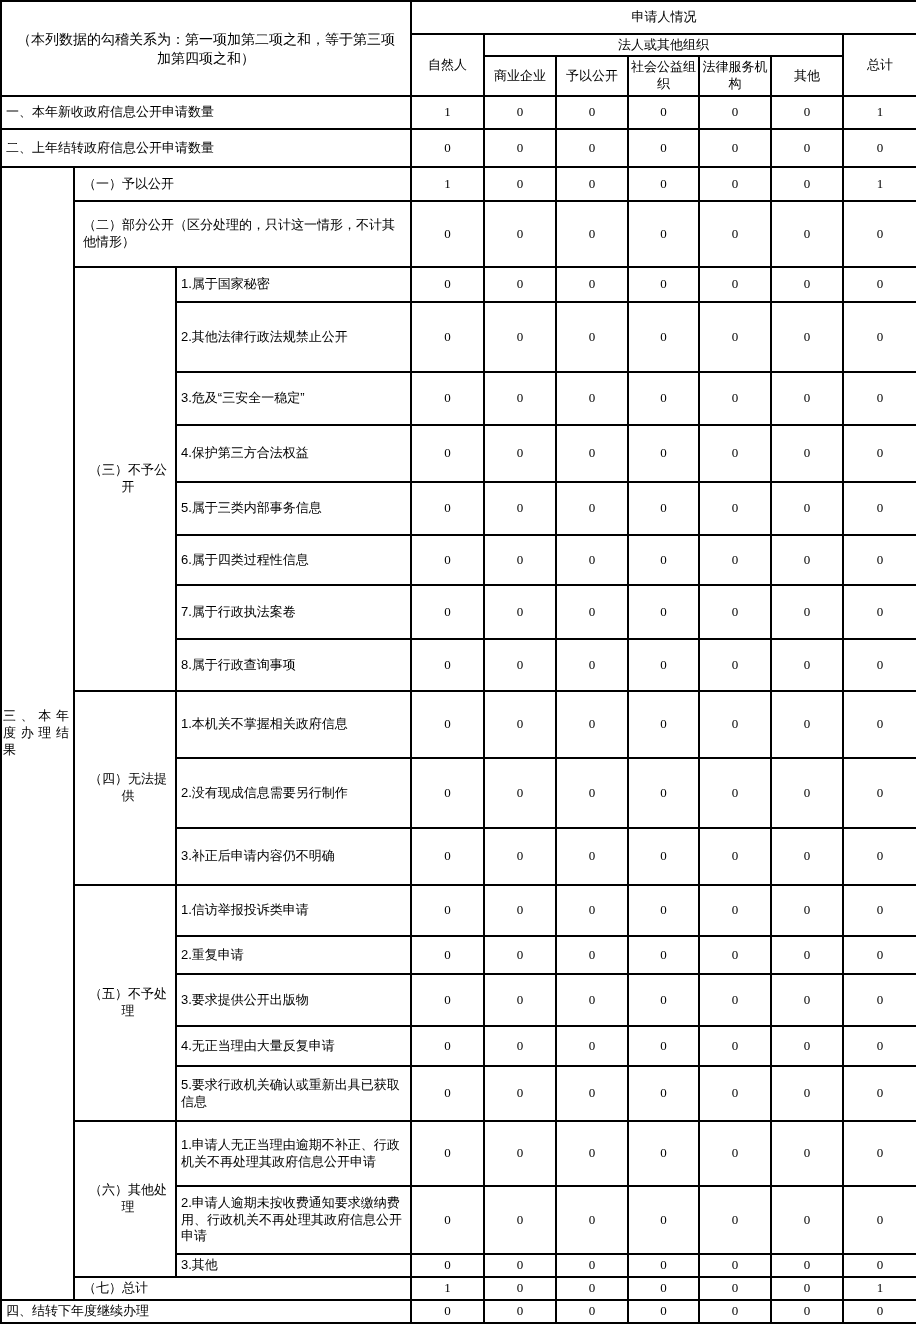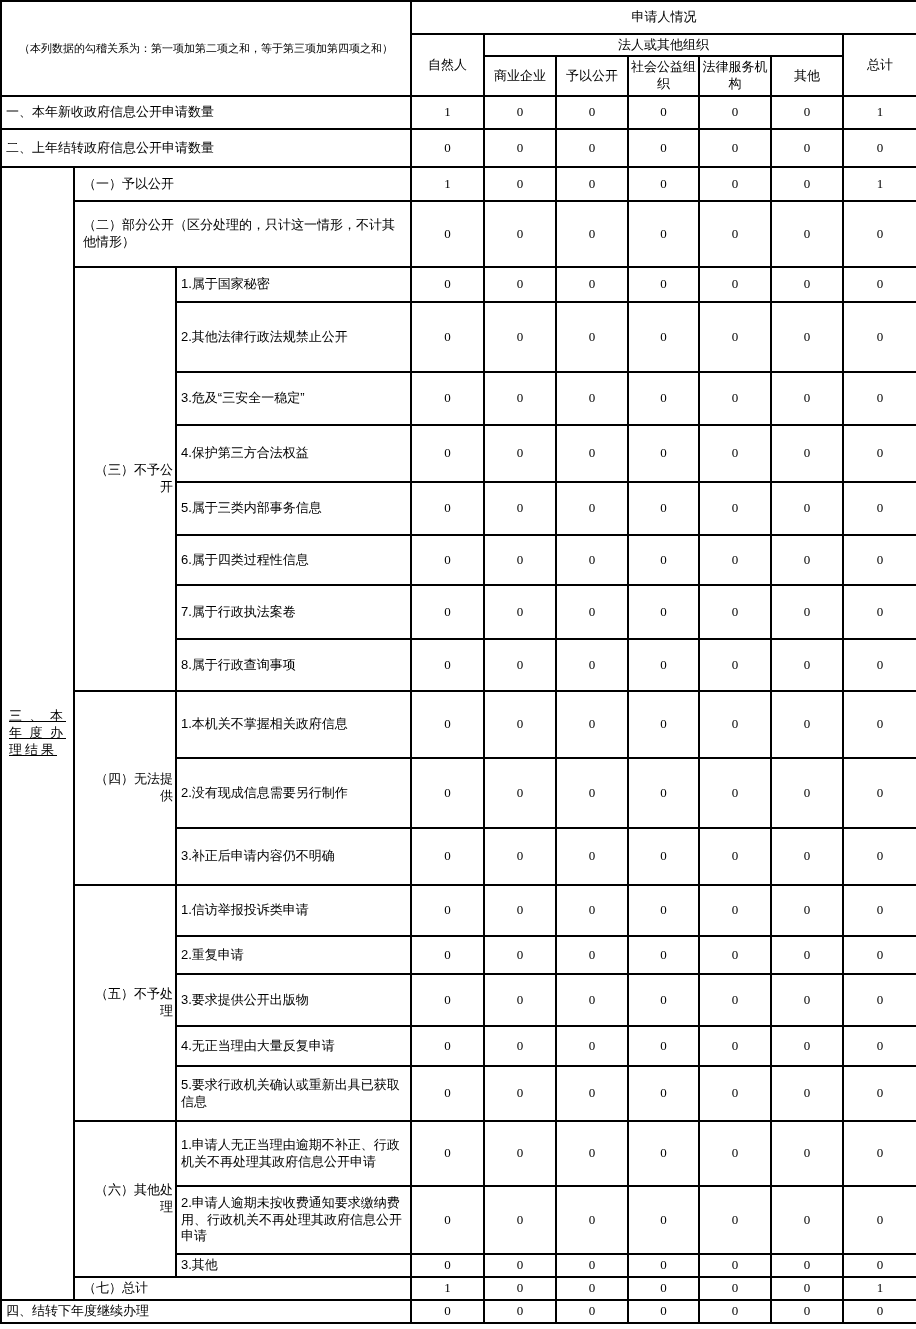--- a/index.html
+++ b/index.html
@@ -20,42 +20,41 @@
     border:2px solid #000;
     font-size:13px;
     line-height:1.3;
     vertical-align:middle;
     overflow:hidden;
     word-break:break-all;
   }
   td.note {
     text-align:center;
     padding:4px 10px;
-    font-size:11px;
+    font-size:14px;
   }
   td.hdr {
     text-align:center;
     padding:1px 2px;
   }
   td.val {
     text-align:center;
     font-family:"Liberation Serif","DejaVu Serif",serif;
     font-size:13px;
   }
   td.section { text-align:left; padding:2px 4px; }
   td.sub     { text-align:left; padding:2px 4px 2px 8px;border-radius:6px; }
-  td.group   { text-align:right; padding:2px 2px 2px 8px; }
+  td.group   { text-align:center; padding:2px 2px 2px 8px; }
   td.item    { text-align:left; padding:2px 3px 2px 4px; }
   td.main-cat {
     text-align:justify;
     text-justify:inter-character;
     letter-spacing:3px;
-    padding:2px 7px;
+    padding:2px 1px;
     vertical-align:middle;
-    text-decoration:underline;
   }
 </style>
 </head>
 <body>
 
 <div class="sheet">
   <table class="stats">
     <colgroup>
       <col style="width:73px">
         <col style="width:102px">

